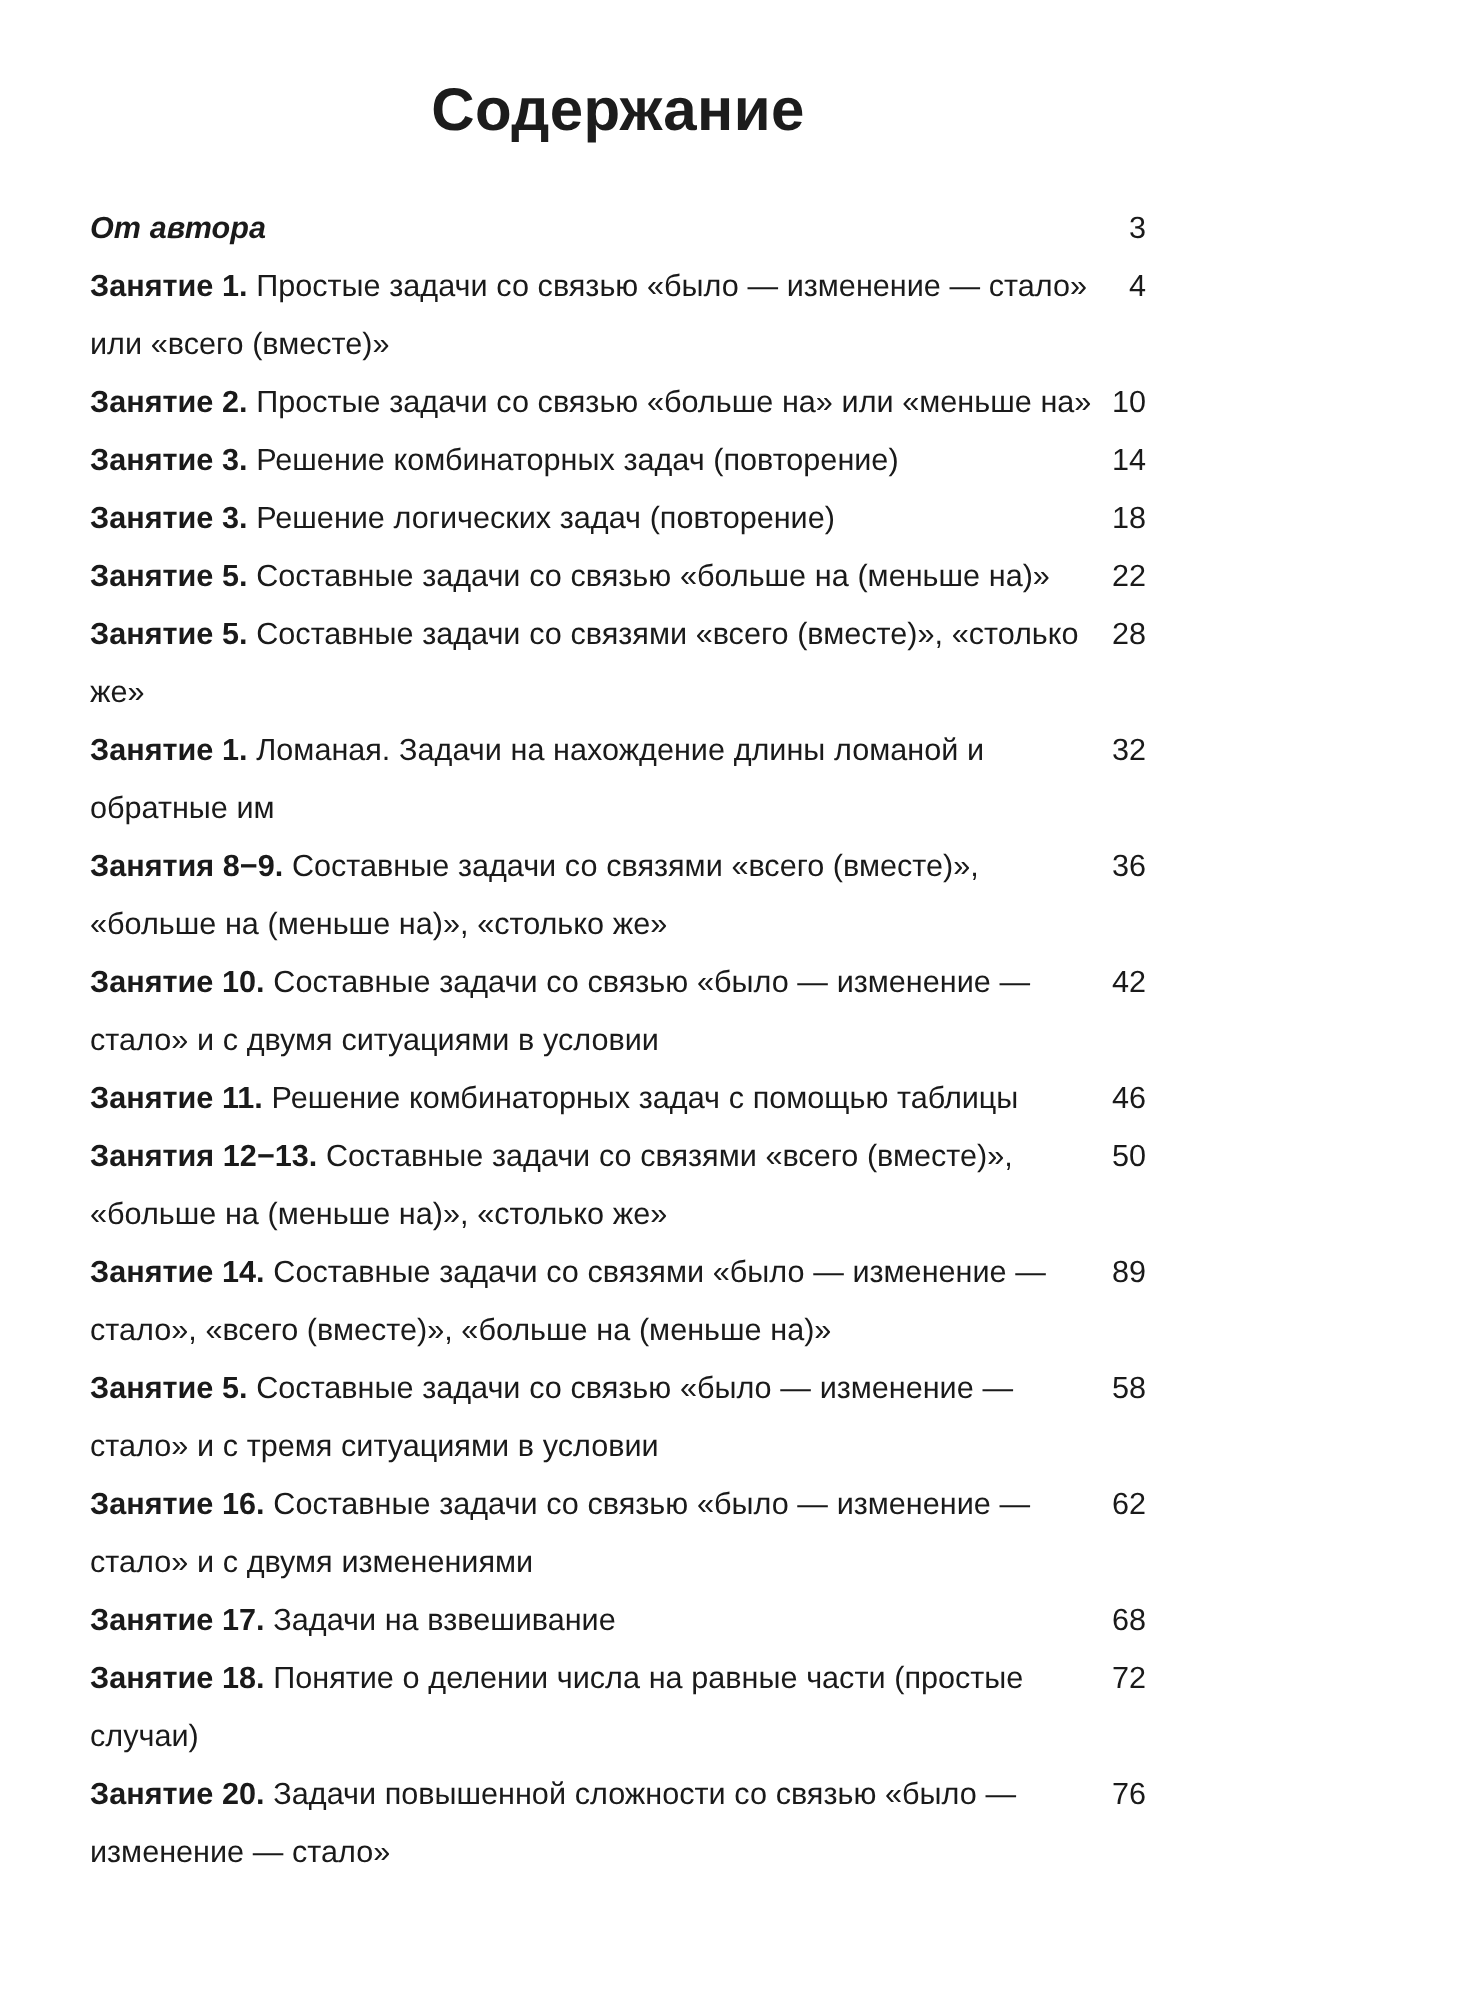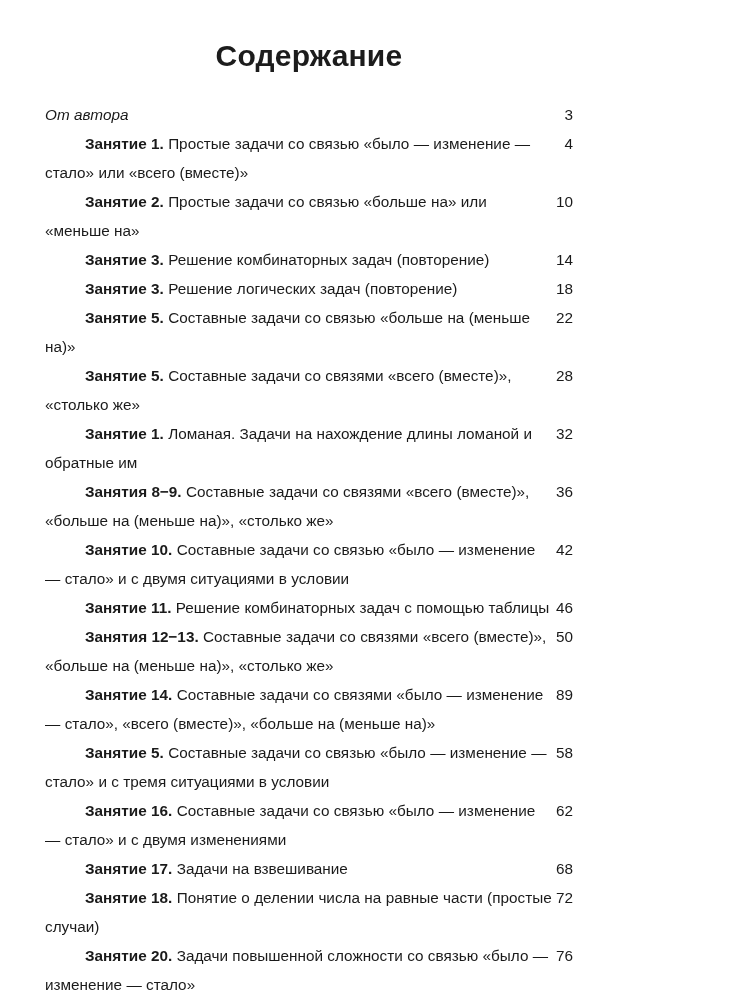--- a/index.html
+++ b/index.html
@@ -55,26 +55,25 @@
     text-align: left;
     word-spacing: 0.1px;
   }
 
   .toc-entry .entry-text {
     
   }
 
   .entry-label {
     font-weight: bold;
-    margin-left: 40px;
   }
 
   .entry-label-italic {
     font-style: italic;
-    font-weight: normal;
+    font-weight: bold;
   }
 
   
   .page-num {
     float: right;
     font-size: 15.3px;
     line-height: 29px;
     margin-left: 2px;
     font-weight: normal;
     color: #1a1a1a;

